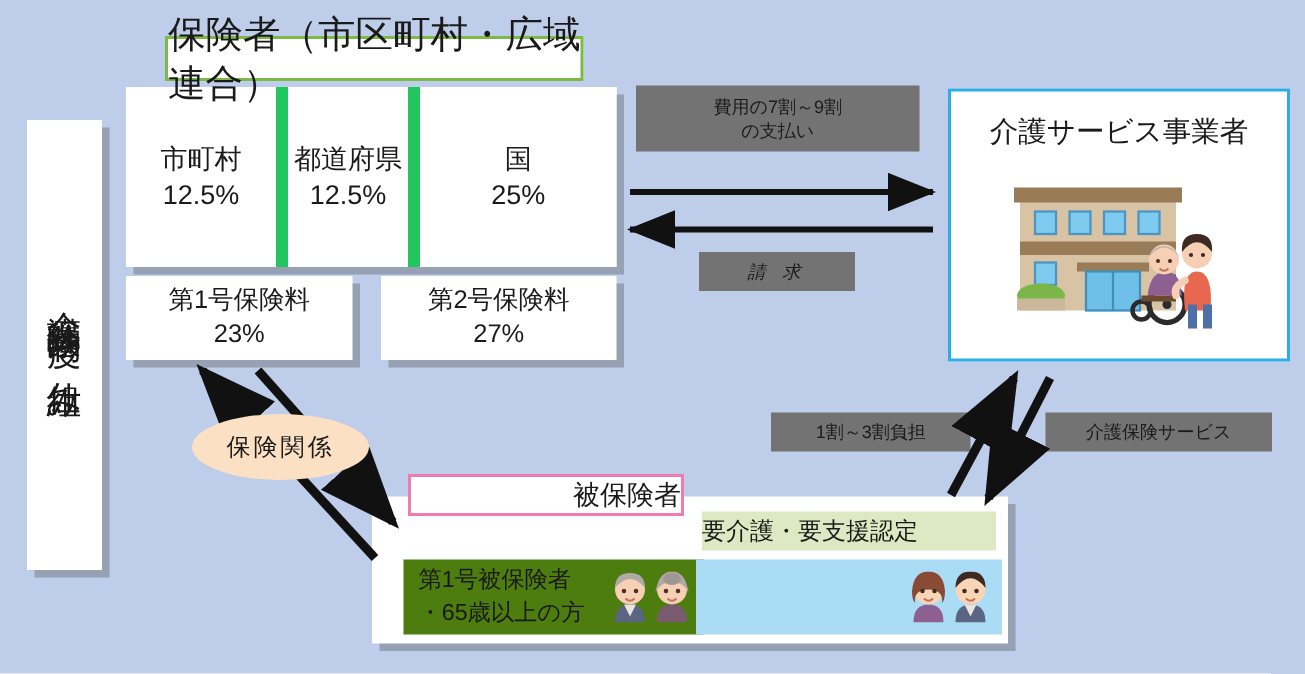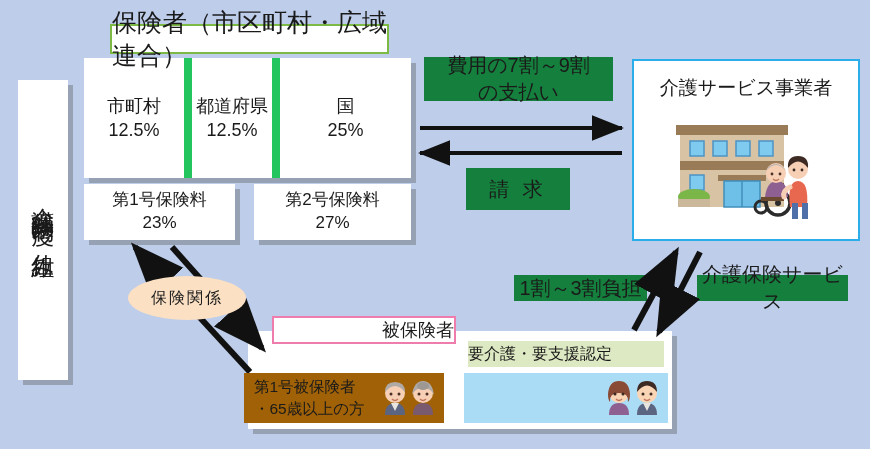--- a/index.html
+++ b/index.html
@@ -93,32 +93,32 @@
     justify-content: center;
     font-size: 17px;
     line-height: 1.35;
     box-sizing: border-box;
   }
   #prem-row .p1 { width: 151px; margin-right: 7px; }
   #prem-row .p2 { flex: 1; }
 
   
   .peach {
-    background: #15803d;
+    background: #737373;
     color: #1a1a1a;
     display: flex;
     align-items: center;
     justify-content: center;
     text-align: center;
     line-height: 1.35;
-    font-size: 20px;
+    font-size: 12px;
   }
 
   #lbl-payment { left: 424px; top: 57px; width: 189px; height: 44px; }
-  #lbl-claim   { left: 466px; top: 168px; width: 104px; height: 42px; letter-spacing: 4px; }
+  #lbl-claim   { left: 466px; top: 168px; width: 104px; height: 26px; letter-spacing: 4px; font-style: italic; }
   #lbl-burden  { left: 514px; top: 275px; width: 133px; height: 26px; }
   #lbl-service { left: 697px; top: 275px; width: 151px; height: 26px; }
 
   
   #provider {
     left: 632px; top: 59px;
     width: 228px; height: 182px;
     background: #ffffff;
     border: 2px solid #2badea;
     box-sizing: border-box;
@@ -171,21 +171,21 @@
   .agebox {
     position: absolute;
     top: 373px;
     height: 50px;
     display: flex;
     align-items: center;
     box-sizing: border-box;
     padding-left: 10px;
     z-index: 7;
   }
-  #age1 { left: 244px; width: 200px; background: #a16207; }
+  #age1 { left: 269px; width: 200px; background: #4d7c0f; }
   #age2 { left: 464px; width: 204px; background: #abdcf5; }
   .agebox .atxt {
     font-size: 15.5px;
     line-height: 1.45;
     white-space: pre-line;
   }
   .agebox .people { margin-left: auto; margin-right: 8px; display: flex; gap: 2px; }
 
   
   #arrows { position: absolute; left: 0; top: 0; width: 870px; height: 449px; z-index: 4; }

